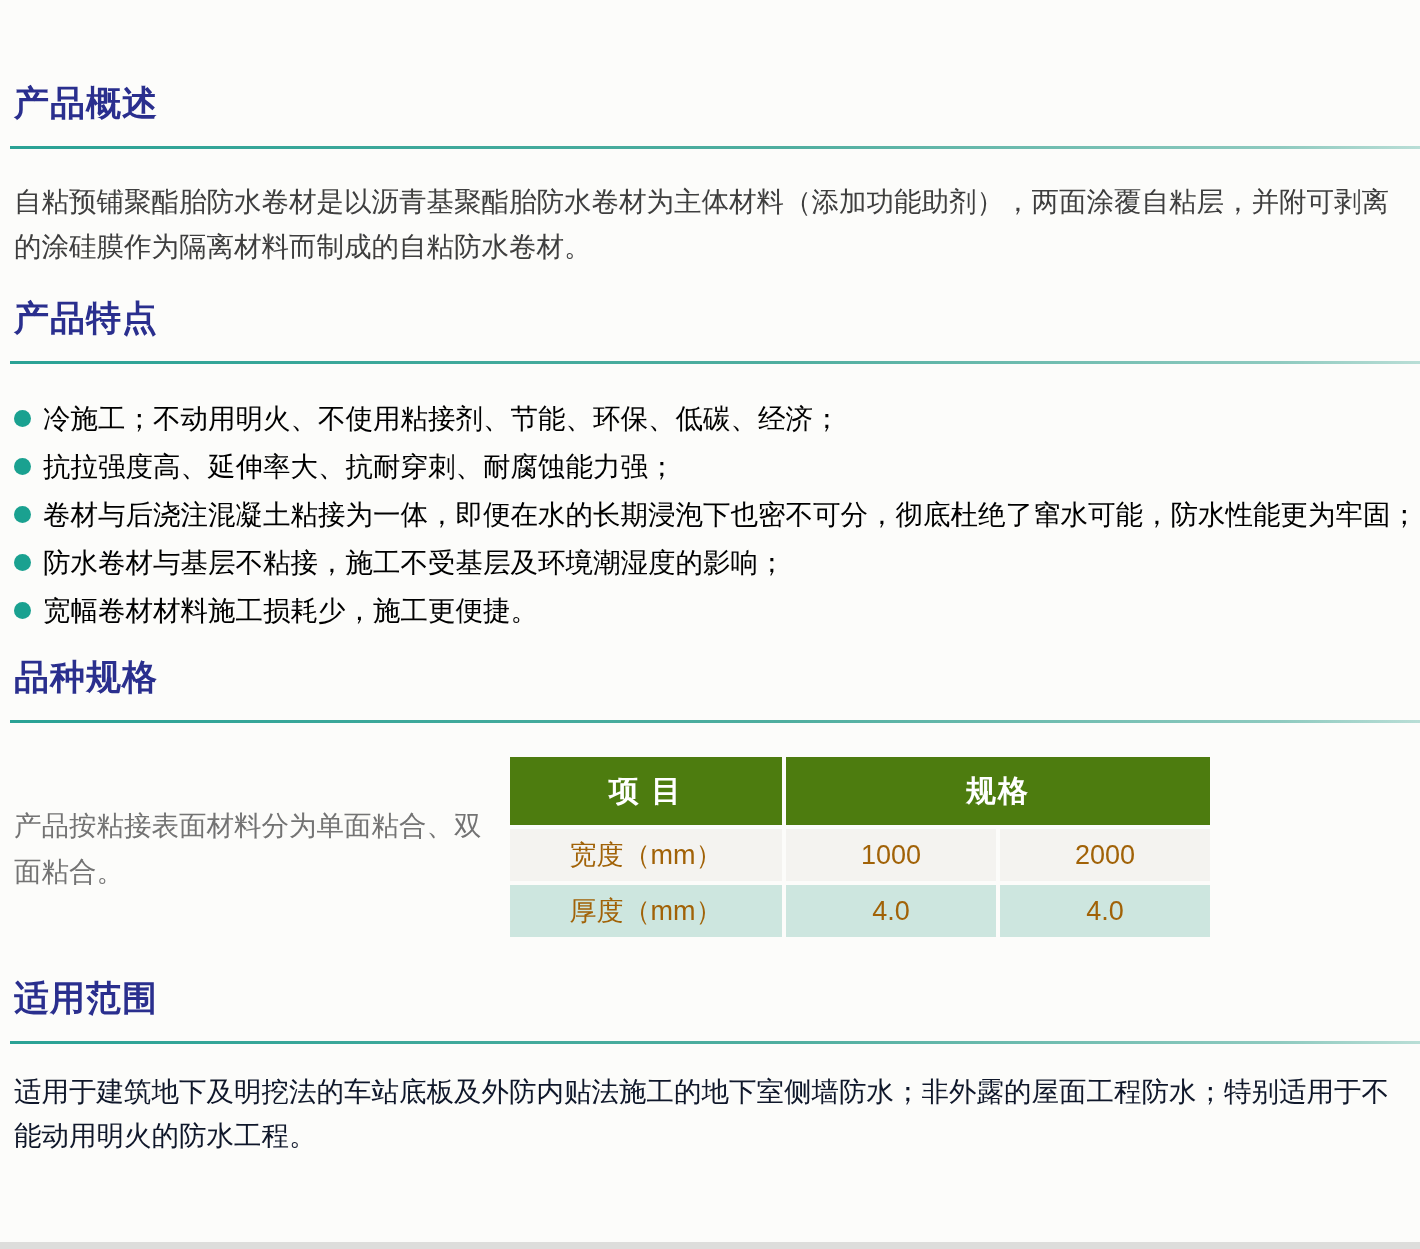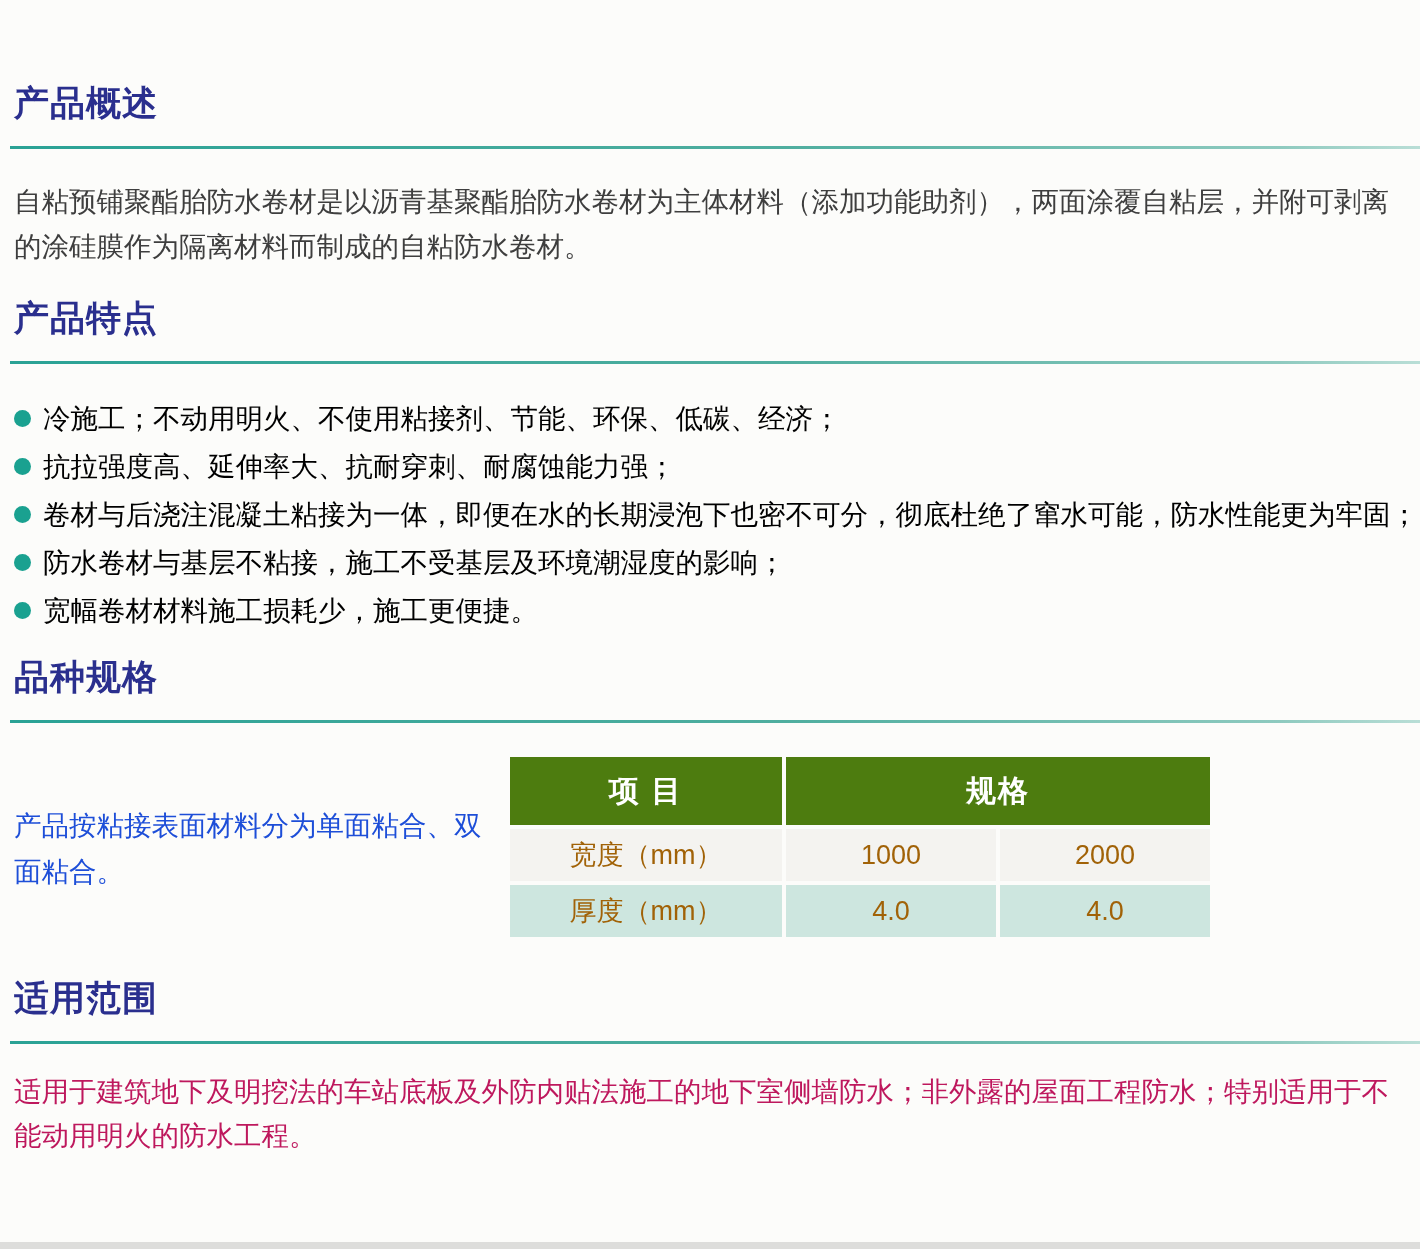--- a/index.html
+++ b/index.html
@@ -70,21 +70,21 @@
     margin: 10px 12px 0 0;
   }
 
   .spec-row { display: flex; margin-top: 28px; align-items: flex-start; }
   .spec-note {
     flex: none;
     width: 482px;
     padding-top: 52px;
     font-size: 27.5px;
     line-height: 46px;
-    color: #1d4ed8;
+    color: #737373;
   }
   .spec-table {
     flex: none;
     margin-left: 14px;
     display: grid;
     grid-template-columns: 272px 210px 210px;
     gap: 4px;
   }
   .spec-table .cell {
     display: flex;
@@ -104,21 +104,21 @@
   }
   .spec-table .th-spec { grid-column: 2 / 4; }
   .spec-table .td { height: 52px; }
   .row-plain { background: #f4f3f0; }
   .row-alt   { background: #cde6df; }
 
   .scope-text {
     margin-top: 26px;
     font-size: 27.5px;
     line-height: 44px;
-    color: #be185d;
+    color: #0f172a;
   }
 
   .page-bottom-edge {
     position: absolute;
     left: 0; right: 0; bottom: 0;
     height: 7px;
     background: #dddddb;
   }
 </style>
 </head>

